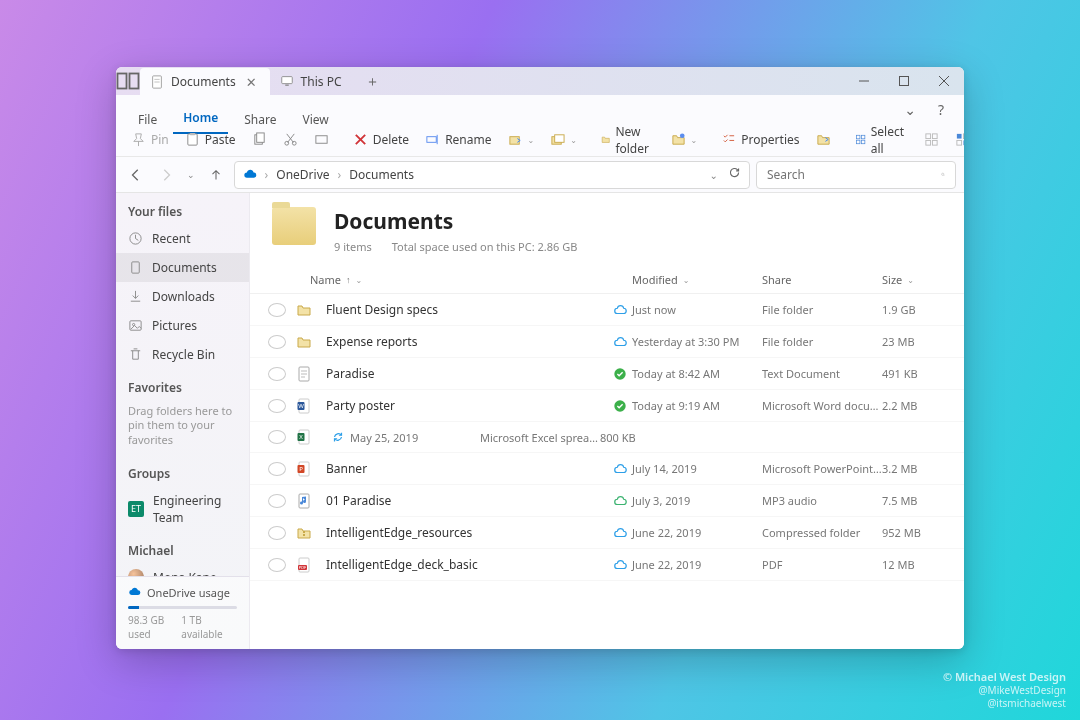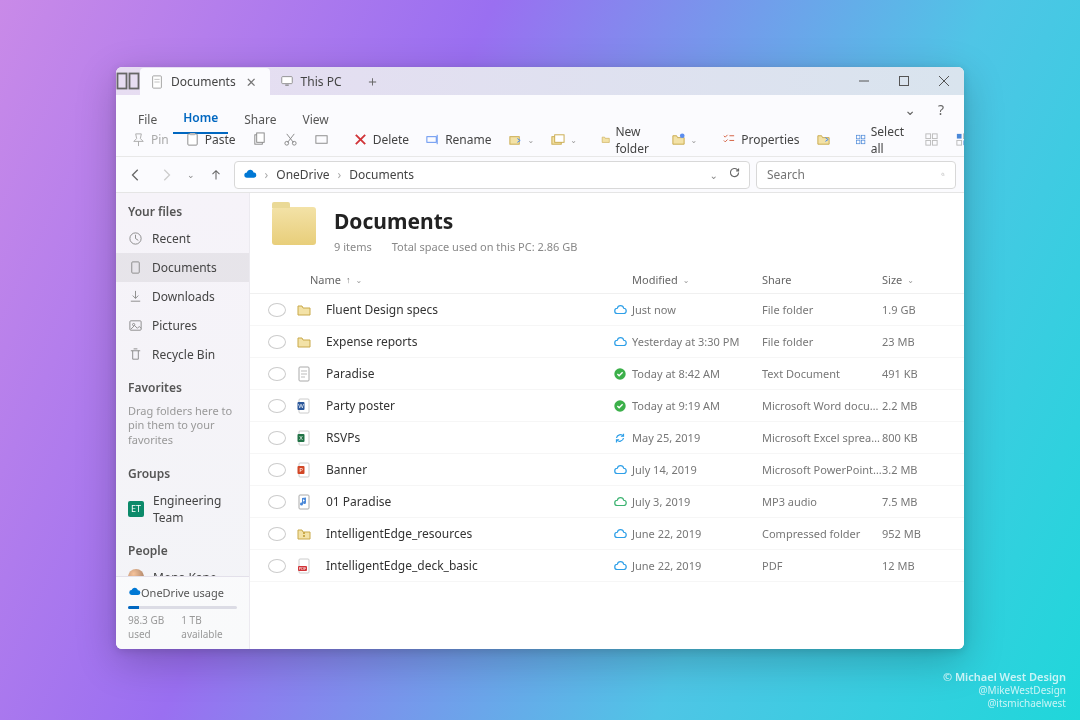--- a/index.html
+++ b/index.html
@@ -55,21 +55,21 @@
 
   .body{ flex:1; display:flex; min-height:0;}
   .sidebar{ width:134px; background:linear-gradient(to bottom,#f6f3f9,#f3f4f7); border-right:1px solid #eceaf0; font-size:12px; color:#444; display:flex; flex-direction:column; overflow:hidden;}
   .sb-scroll{ flex:1; overflow:hidden;}
   .shead{ padding:10px 12px 4px; font-weight:600; color:#555;}
   .sitem{ display:flex; align-items:center; gap:9px; padding:6px 12px; cursor:pointer;}
   .sitem.active{ background:rgba(0,0,0,0.06);}
   .sitem svg, .sitem .ico{ width:15px; height:15px; color:#8a8a8a; flex-shrink:0;}
   .shint{ padding:4px 12px 8px; color:#999; font-size:11px; line-height:1.3;}
   .sb-footer{ border-top:1px solid #e3e0ea; background:rgba(255,255,255,0.5);}
-  .usage{ padding:8px 12px 4px; font-size:11px; color:#555; display:flex; align-items:center; gap:0;}
+  .usage{ padding:8px 12px 4px; font-size:11px; color:#555; display:flex; align-items:center; gap:6px;}
   .usage svg{width:13px;height:13px;color:#0078d4;}
   .ubar{ height:3px; margin:2px 12px 4px; background:#dcdce5; border-radius:2px; overflow:hidden;}
   .ubar .fill{ height:100%; width:10%; background:#0067c0;}
   .ustats{ display:flex; justify-content:space-between; padding:0 12px 8px; font-size:10px; color:#999;}
 
   .main{ flex:1; display:flex; flex-direction:column; overflow:hidden; background:#fff;}
   .mhead{ padding:14px 22px 10px; display:flex; gap:18px; align-items:flex-start;}
   .foldericon{ width:44px; height:38px; background:linear-gradient(#f3e2a7,#e8ce7a); border-radius:3px; position:relative;}
   .foldericon:before{ content:""; position:absolute; top:-5px; left:0; width:18px; height:6px; background:#ead996; border-radius:2px 2px 0 0;}
   .mtitle{ font-size:21px; font-weight:700; color:#222;}
@@ -365,21 +365,21 @@
 
         <div class="shead">Favorites</div>
         <div class="shint">Drag folders here to pin them to your favorites</div>
 
         <div class="shead">Groups</div>
         <div class="sitem">
             <span class="grp">ET</span>
             <span>Engineering Team</span>
           </div>
 
-        <div class="shead">People</div>
+        <div class="shead">Michael</div>
         <div class="sitem">
             <span class="avatar"></span>
             <span>Mona Kane</span>
           </div>
         <div class="sitem">
             <svg viewBox="0 0 16 16" fill="none" stroke="currentColor">
               <circle cx="6" cy="6" r="2.5"></circle>
               <circle cx="11" cy="7" r="2"></circle>
               <path d="M2 13c0-2 2-3 4-3s4 1 4 3"></path>
             </svg>
@@ -512,21 +512,20 @@
           </div>
           <div class="row">
             <span class="rsel"></span>
             <span class="ricon">
               <svg width="16" height="16" viewBox="0 0 16 16">
                 <rect x="3" y="1" width="10" height="14" rx="1" fill="#fff" stroke="#ccc"></rect>
                 <rect x="1.5" y="4" width="7" height="8" rx="1" fill="#217346"></rect>
                 <text x="5" y="10" font-size="6" fill="#fff" text-anchor="middle" font-family="sans-serif">X</text>
               </svg>
             </span>
-            <span class="rname">RSVPs</span>
             <span class="rstat">
               <svg width="14" height="14" viewBox="0 0 16 16" fill="none" stroke="#2d9fe8" stroke-width="1.4">
                 <path d="M12 6a4.5 4.5 0 00-8 2M4 10a4.5 4.5 0 008-2"></path>
                 <path d="M12 3v3h-3M4 13v-3h3"></path>
               </svg>
             </span>
             <span class="rmod">May 25, 2019</span>
             <span class="rtype">Microsoft Excel spreads..</span>
             <span class="rsize">800 KB</span>
           </div>

